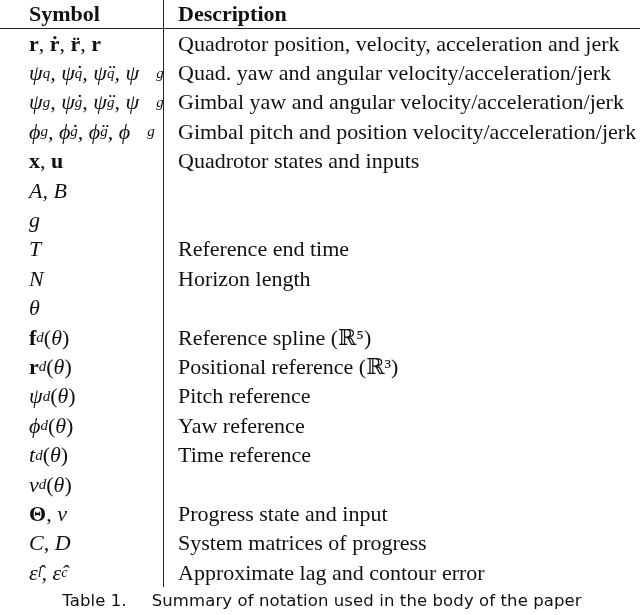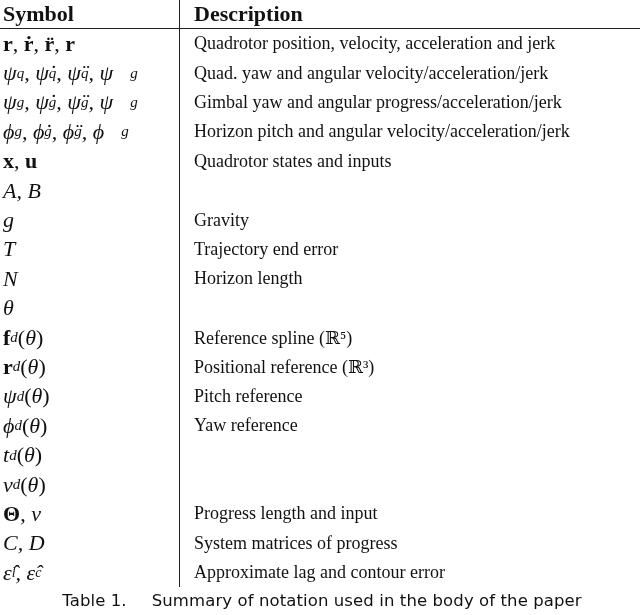--- a/index.html
+++ b/index.html
@@ -22,33 +22,33 @@
     display: flex;
     height: 29.4px;
     align-items: center;
   }
   .header-row {
     height: 28px;
     border-bottom: 1.6px solid #222;
     align-items: center;
   }
   .cell-symbol {
-    width: 180px;
+    width: 164px;
     box-sizing: border-box;
-    padding-left: 3px;
+    padding-left: 29px;
     border-right: 1.4px solid #222;
     height: 100%;
     display: flex;
     align-items: center;
     font-size: 22px;
     white-space: nowrap;
   }
   .cell-desc {
     padding-left: 14px;
-    font-size: 18px;
+    font-size: 22px;
     white-space: nowrap;
     height: 100%;
     display: flex;
     align-items: center;
   }
   .header-row .cell-symbol,
   .header-row .cell-desc {
     font-weight: bold;
     font-size: 22px;
   }
@@ -82,40 +82,39 @@
   <div class="row">
     <div class="cell-symbol sym"><span class="bold">r</span>,&nbsp;<span class="bold">ṙ</span>,&nbsp;<span class="bold">r̈</span>,&nbsp;<span class="bold">r⃛</span></div>
     <div class="cell-desc">Quadrotor position, velocity, acceleration and jerk</div>
   </div>
   <div class="row">
     <div class="cell-symbol sym math">ψ<sub>q</sub>,&nbsp;ψ̇<sub>q</sub>,&nbsp;ψ̈<sub>q</sub>,&nbsp;ψ⃛<sub>g</sub></div>
     <div class="cell-desc">Quad. yaw and angular velocity/acceleration/jerk</div>
   </div>
   <div class="row">
     <div class="cell-symbol sym math">ψ<sub>g</sub>,&nbsp;ψ̇<sub>g</sub>,&nbsp;ψ̈<sub>g</sub>,&nbsp;ψ⃛<sub>g</sub></div>
-    <div class="cell-desc">Gimbal yaw and angular progress/acceleration/jerk</div>
+    <div class="cell-desc">Gimbal yaw and angular velocity/acceleration/jerk</div>
   </div>
   <div class="row">
     <div class="cell-symbol sym math">ϕ<sub>g</sub>,&nbsp;ϕ̇<sub>g</sub>,&nbsp;ϕ̈<sub>g</sub>,&nbsp;ϕ⃛<sub>g</sub></div>
-    <div class="cell-desc">Horizon pitch and angular velocity/acceleration/jerk</div>
+    <div class="cell-desc">Gimbal pitch and position velocity/acceleration/jerk</div>
   </div>
   <div class="row">
     <div class="cell-symbol sym"><span class="bold">x</span>,&nbsp;<span class="bold">u</span></div>
     <div class="cell-desc">Quadrotor states and inputs</div>
   </div>
   <div class="row">
     <div class="cell-symbol sym math">A, B</div>
   </div>
   <div class="row">
     <div class="cell-symbol sym math">g</div>
-    <div class="cell-desc">Gravity</div>
   </div>
   <div class="row">
     <div class="cell-symbol sym math">T</div>
-    <div class="cell-desc">Trajectory end error</div>
+    <div class="cell-desc">Reference end time</div>
   </div>
   <div class="row">
     <div class="cell-symbol sym math">N</div>
     <div class="cell-desc">Horizon length</div>
   </div>
   <div class="row">
     <div class="cell-symbol sym math">θ</div>
   </div>
   <div class="row">
     <div class="cell-symbol sym">
@@ -158,33 +157,34 @@
     <div class="cell-desc">Yaw reference</div>
   </div>
   <div class="row">
     <div class="cell-symbol sym">
         <span class="math">t</span>
         <sub>d</sub>
         <span>(</span>
         <span class="math">θ</span>
         <span>)</span>
       </div>
+    <div class="cell-desc">Time reference</div>
   </div>
   <div class="row">
     <div class="cell-symbol sym">
         <span class="math">v</span>
         <sub>d</sub>
         <span>(</span>
         <span class="math">θ</span>
         <span>)</span>
       </div>
   </div>
   <div class="row">
     <div class="cell-symbol sym"><span class="bold">Θ</span>,&nbsp;<span class="math">v</span></div>
-    <div class="cell-desc">Progress length and input</div>
+    <div class="cell-desc">Progress state and input</div>
   </div>
   <div class="row">
     <div class="cell-symbol sym math">C, D</div>
     <div class="cell-desc">System matrices of progress</div>
   </div>
   <div class="row last-row">
     <div class="cell-symbol sym math">ε̂<sup>l</sup>,&nbsp;ε̂<sup>c</sup></div>
     <div class="cell-desc">Approximate lag and contour error</div>
   </div>
 </div>

